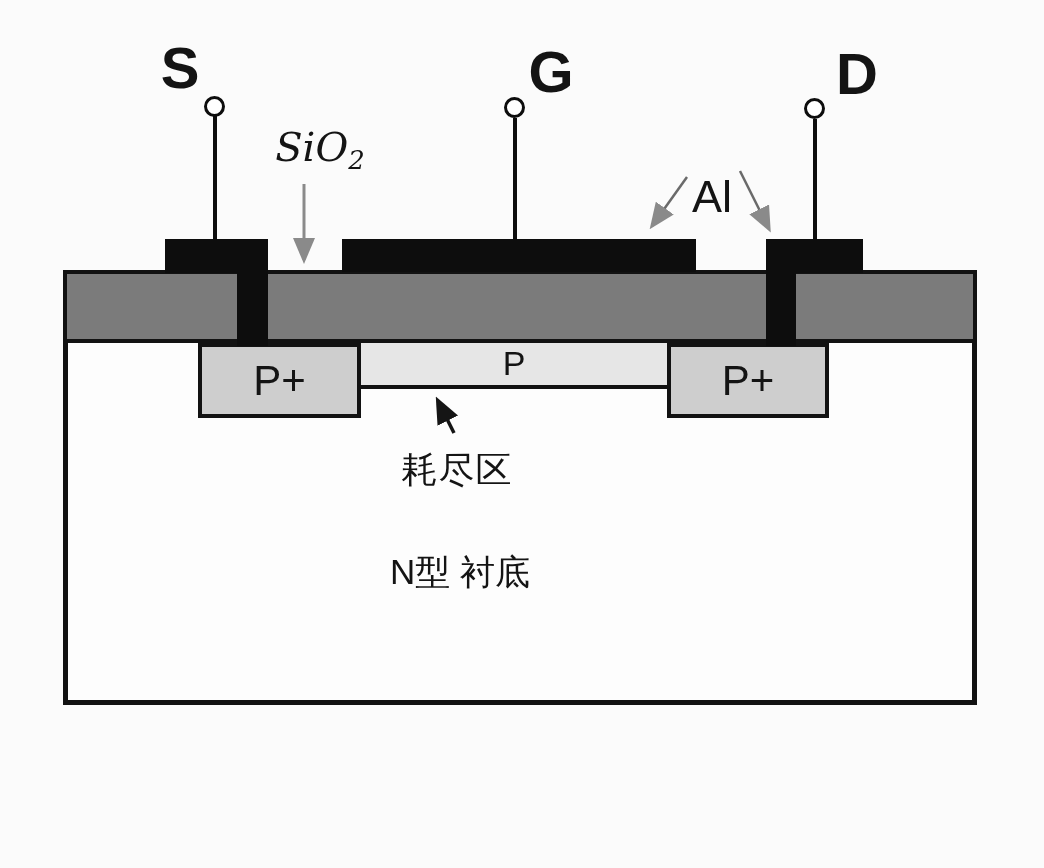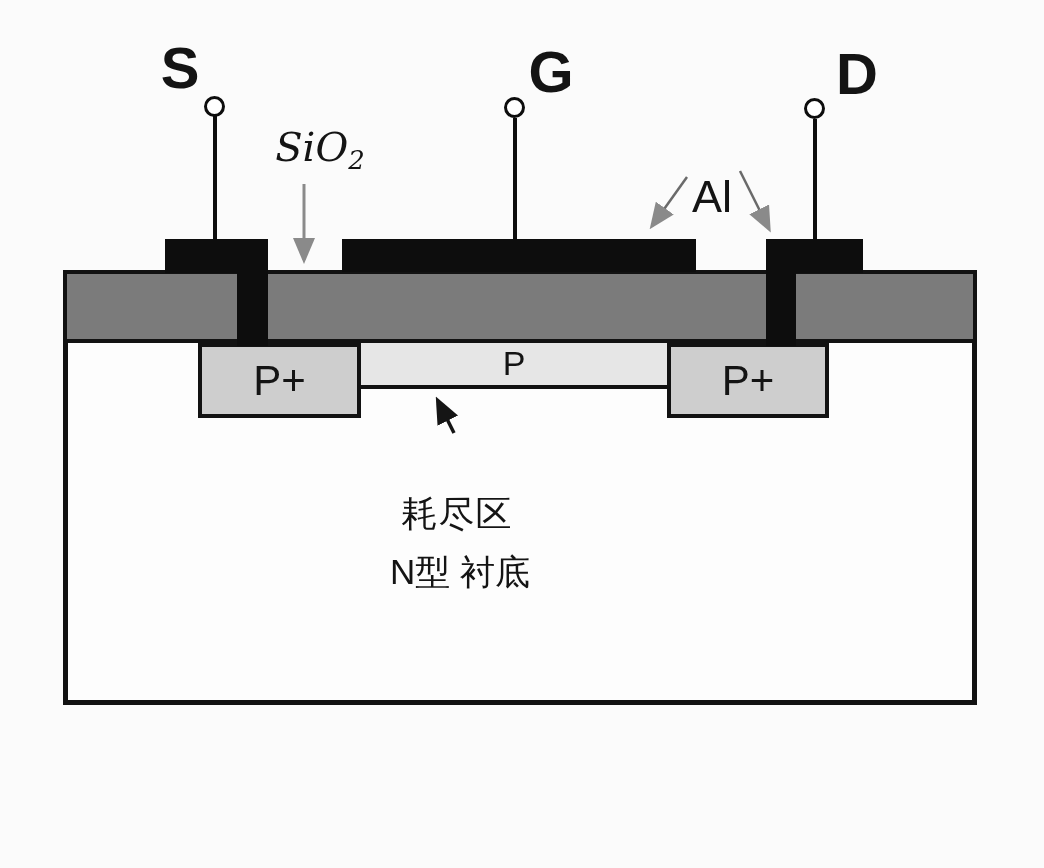--- a/index.html
+++ b/index.html
@@ -53,21 +53,21 @@
   .lbl-d{left:827px;top:40px;}
 
   .sio2{left:258px;top:124px;width:124px;text-align:center;z-index:6;
     font-family:"DejaVu Serif","Liberation Serif",serif;
     font-style:italic;font-size:40px;}
   .sio2 sub{font-size:26px;vertical-align:-8px;}
 
   .al{left:681px;top:124px;width:62px;text-align:center;font-size:45px;z-index:6;margin-top:47px;}
 
   .depletion{left:392px;top:446px;width:130px;text-align:center;
-    font-size:36px;letter-spacing:1px;z-index:6;margin-top:44px;}
+    font-size:36px;letter-spacing:1px;z-index:6;}
   .substrate-label{left:385px;top:549px;width:150px;text-align:center;
     font-size:35px;z-index:6;}
   .caption{left:265px;top:746px;width:320px;text-align:center;
     font-size:40px;z-index:6;}
 
   svg.arrows{position:absolute;left:0;top:0;z-index:5;pointer-events:none;}
 </style>
 </head>
 <body>
 

